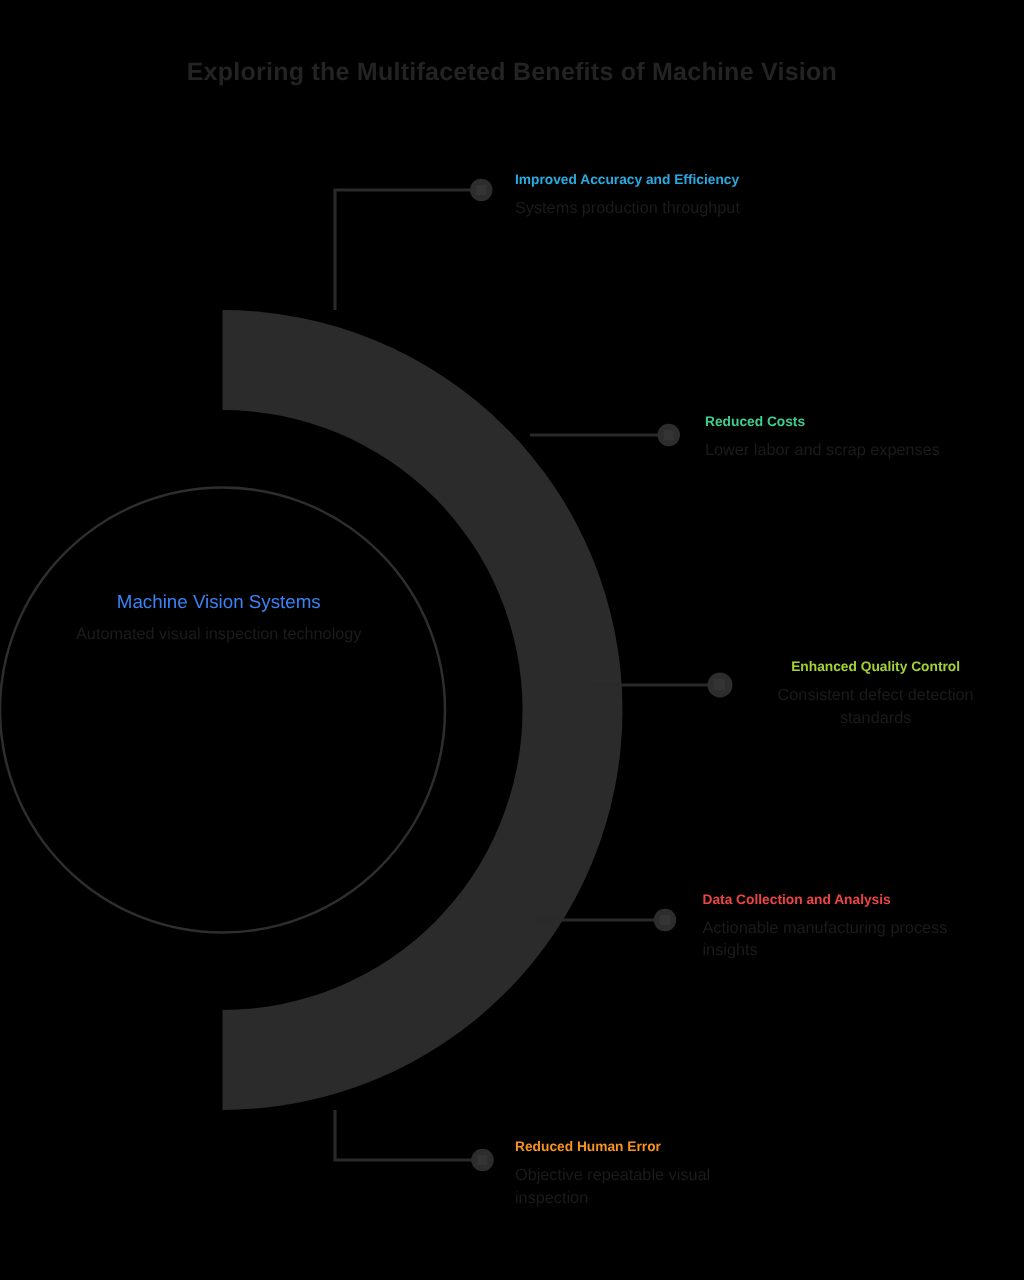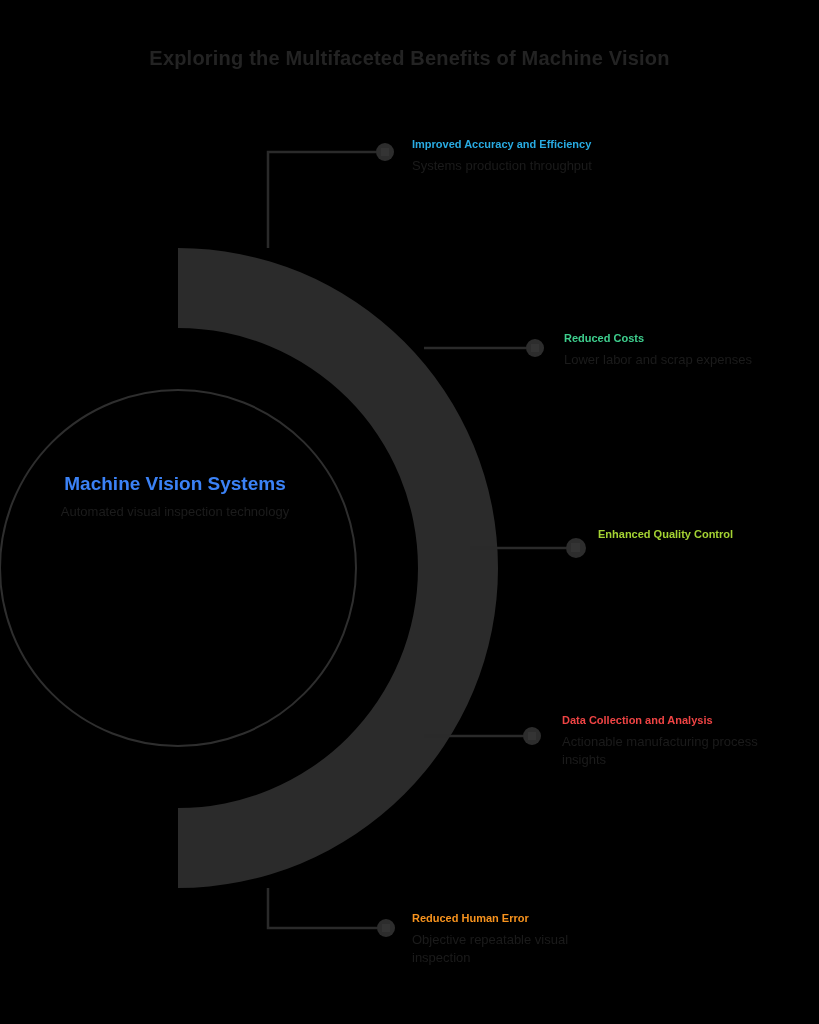--- a/index.html
+++ b/index.html
@@ -49,22 +49,22 @@
 
   
   #hub {
     position: absolute;
     left: 20px;
     top: 472px;
     width: 310px;
     text-align: center;
   }
   #hub .hub-title {
-    font-size: 19px;
-    font-weight: bold;
+    font-size: 15px;
+    font-weight: normal;
     color: #3b82f6;
     line-height: 1.28;
     margin: 0 0 7px 0;
   }
   #hub .hub-body {
     font-size: 13px;
     color: #1c1c1c;
     line-height: 1.42;
     margin: 0;
   }
@@ -85,21 +85,21 @@
     line-height: 1.42;
     margin: 0;
   }
 
   #branch-1 { left: 412px; top: 138px; width: 200px; }
   #branch-1 .b-title { color: #29abe2; }
 
   #branch-2 { left: 564px; top: 332px; width: 200px; }
   #branch-2 .b-title { color: #3ecf8e; }
 
-  #branch-3 { left: 598px; top: 528px; width: 205px; }
+  #branch-3 { left: 598px; top: 528px; width: 205px; text-align: center; }
   #branch-3 .b-title { color: #a4d233; }
 
   #branch-4 { left: 562px; top: 714px; width: 205px; }
   #branch-4 .b-title { color: #ef4444; }
 
   #branch-5 { left: 412px; top: 912px; width: 205px; }
   #branch-5 .b-title { color: #f7931e; }
 </style>
 </head>
 <body>
@@ -159,20 +159,21 @@
     <div class="b-body">Systems production throughput</div>
   </div>
 
   <div class="branch" id="branch-2">
     <div class="b-title">Reduced Costs</div>
     <div class="b-body">Lower labor and scrap expenses</div>
   </div>
 
   <div class="branch" id="branch-3">
     <div class="b-title">Enhanced Quality Control</div>
+    <div class="b-body">Consistent defect detection standards</div>
   </div>
 
   <div class="branch" id="branch-4">
     <div class="b-title">Data Collection and Analysis</div>
     <div class="b-body">Actionable manufacturing process insights</div>
   </div>
 
   <div class="branch" id="branch-5">
     <div class="b-title">Reduced Human Error</div>
     <div class="b-body">Objective repeatable visual inspection</div>

